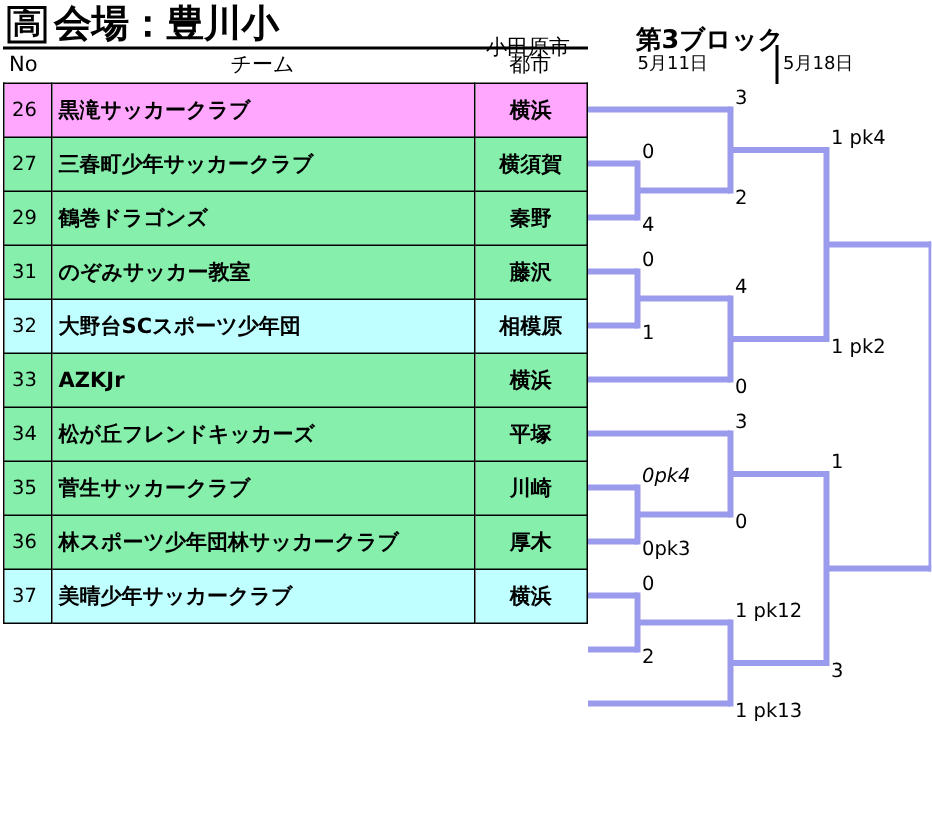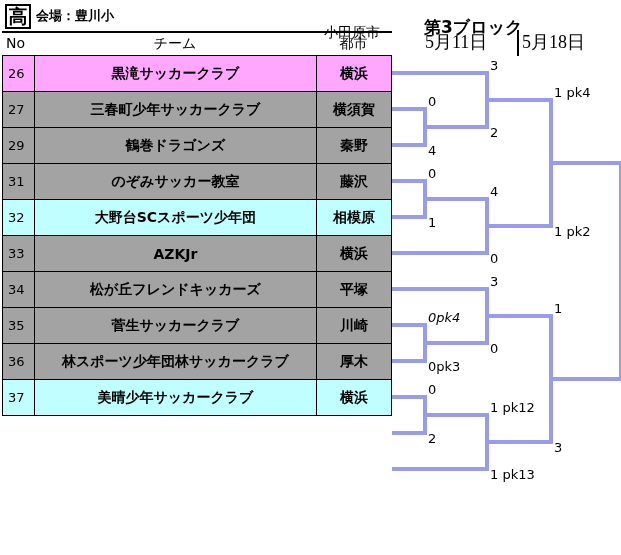--- a/index.html
+++ b/index.html
@@ -2,46 +2,46 @@
 <html><head>
 <meta charset="utf-8">
 <style>
   html,body{margin:0;padding:0;background:#fff;}
   body{font-family:"DejaVu Sans","Liberation Sans",sans-serif;color:#000;}
   #page{position:relative;width:621px;height:555px;overflow:hidden;background:#fff;}
 
   
   .hdr-badge{position:absolute;left:5px;top:4px;width:26px;height:25px;border:2px solid #000;
              box-sizing:border-box;font-size:19px;line-height:21px;text-align:center;font-weight:bold;}
-  .hdr-venue{position:absolute;left:36px;top:4px;font-size:13px;line-height:24px;font-weight:bold;white-space:nowrap;}
+  .hdr-venue{position:absolute;left:36px;top:4px;font-size:25px;line-height:24px;font-weight:bold;white-space:nowrap;}
   .hdr-city{position:absolute;left:312px;top:10px;width:80px;text-align:center;font-size:14px;line-height:18px;margin-top:13px;}
   .hdr-rule{position:absolute;left:2px;top:31px;width:390px;height:2px;background:#000;}
 
   .block-title{position:absolute;left:424px;top:4px;font-size:17px;line-height:22px;font-weight:bold;white-space:nowrap;margin-top:12px;}
-  .date{position:absolute;font-size:18px;line-height:18px;white-space:nowrap;font-family:Liberation Serif, serif;}
+  .date{position:absolute;font-size:12px;line-height:18px;white-space:nowrap;}
   .date-1{left:425px;top:33px;}
   .date-2{left:522px;top:33px;}
   .date-div{position:absolute;left:517px;top:30px;width:2px;height:26px;background:#000;}
 
   
   .col-cap{position:absolute;top:34px;font-size:14px;line-height:18px;}
   .cap-no{left:6px;}
   .cap-team{left:34px;width:282px;text-align:center;}
   .cap-city{left:316px;width:75px;text-align:center;}
 
   
   #tbl{position:absolute;left:2px;top:55px;width:390px;border-collapse:collapse;table-layout:fixed;}
   #tbl td{border:1px solid #000;height:36px;padding:0 4px;box-sizing:border-box;
           font-size:14px;font-weight:bold;overflow:hidden;white-space:nowrap;}
   #tbl td.no{width:32px;text-align:left;font-weight:normal;font-size:13px;padding-left:5px;margin-top:23px;}
-  #tbl td.team{width:281px;text-align:center;}
+  #tbl td.team{width:281px;text-align:left;}
   #tbl td.city{width:75px;text-align:center;}
   tr.pink td{background:#ffa6ff;}
   tr.cyan td{background:#bfffff;}
-  tr.plain td{background:#a3a3a3;}
+  tr.plain td{background:#86efac;}
 
   
   #br{position:absolute;left:0;top:0;width:621px;height:555px;pointer-events:none;}
   .ln{position:absolute;background:#9b9bee;}
   .sc{position:absolute;font-size:13px;line-height:14px;color:#000;white-space:nowrap;font-family:"DejaVu Sans","Liberation Sans",sans-serif;}
 </style>
 </head>
 <body>
 
 <div id="page">

